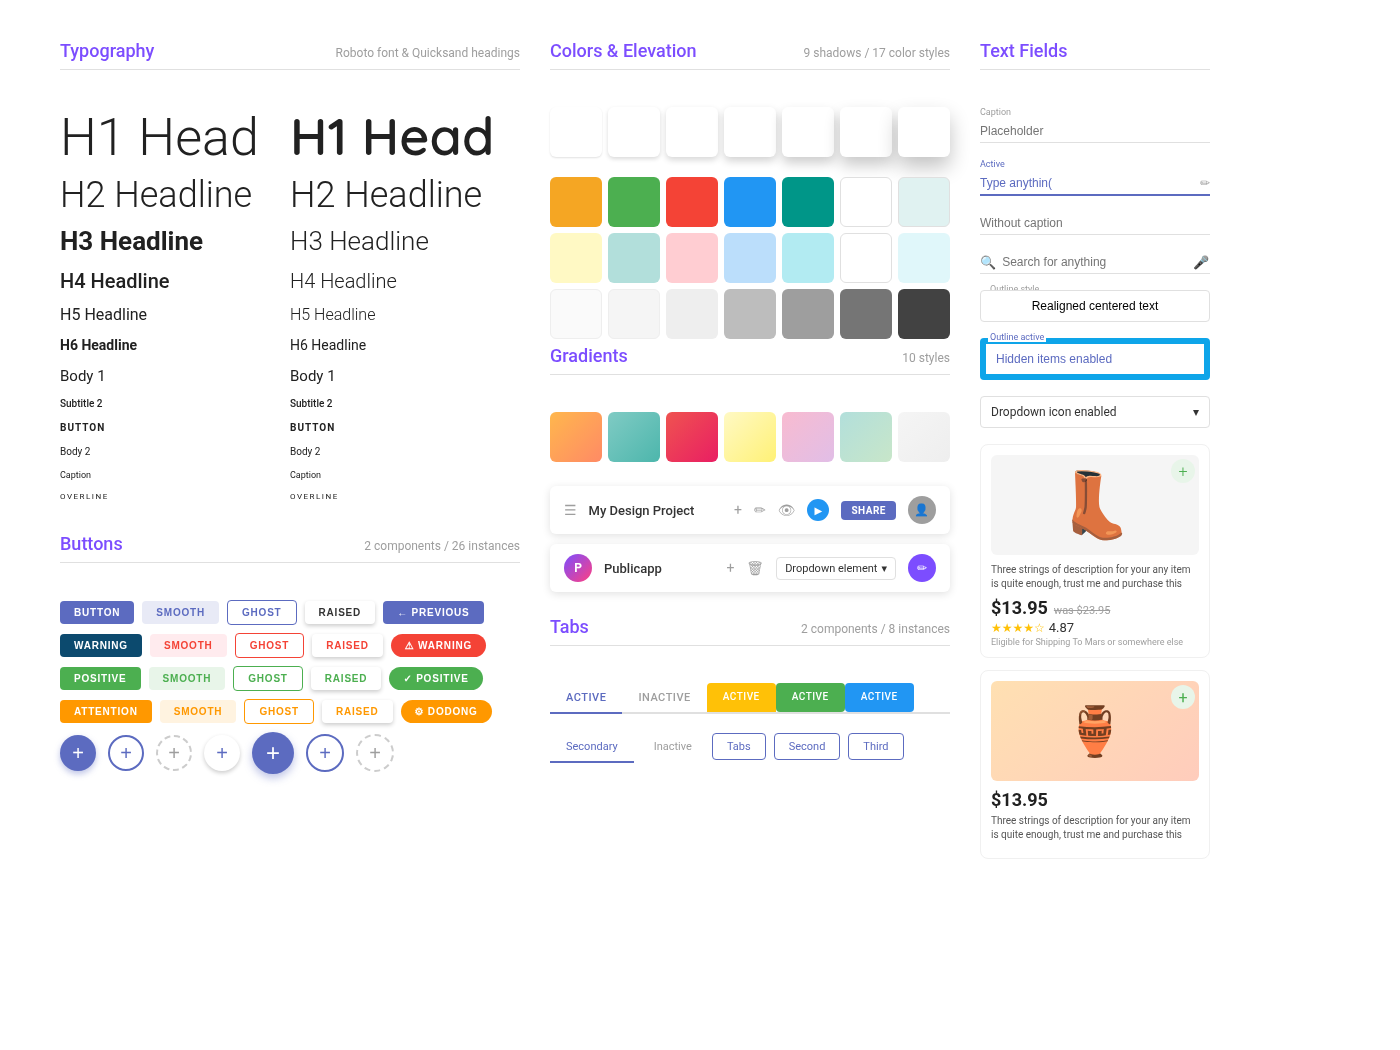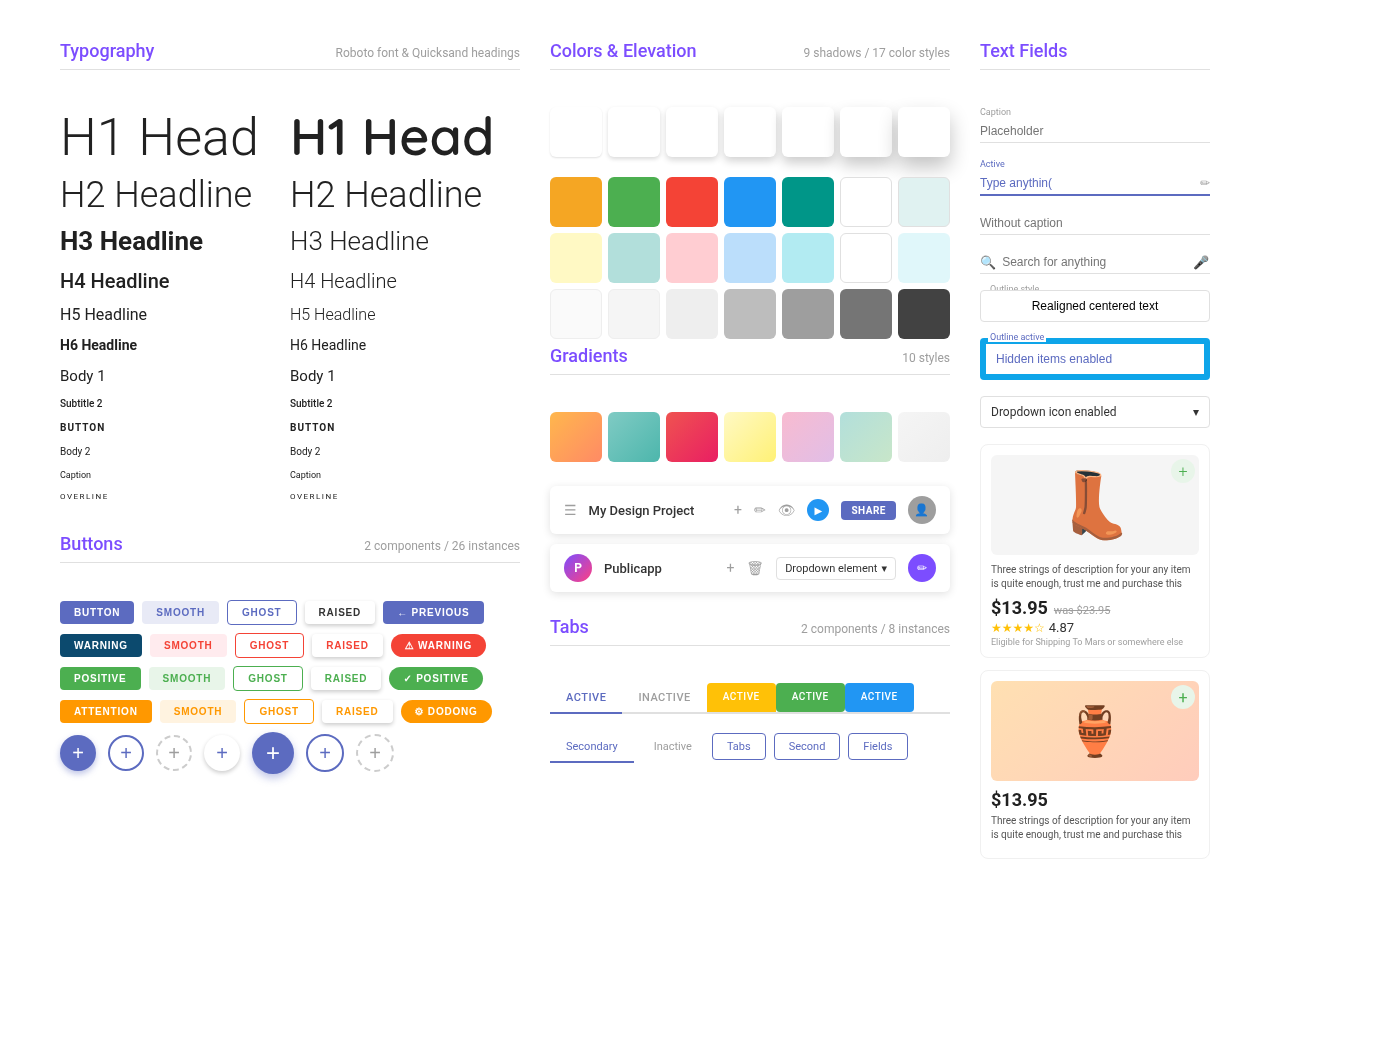--- a/index.html
+++ b/index.html
@@ -584,21 +584,21 @@
         <div class="tab tab-active-yellow">ACTIVE</div>
         <div class="tab tab-active-green">Active</div>
         <div class="tab tab-active-blue2">Active</div>
       </div>
 
       <div style="display:flex; gap:4px; align-items:center; padding: 8px 0;">
         <span class="tab2-active">Secondary</span>
         <span class="tab2-inactive">Inactive</span>
         <span class="tab2-outline">Tabs</span>
         <span class="tab2-outline-2">Second</span>
-        <span class="tab2-outline-3">Fields</span>
+        <span class="tab2-outline-3">Third</span>
       </div>
     </div>
   </div>
 
   <div class="textfields-panel">
     <div class="section-header">
       <span class="section-title">Text Fields</span>
     </div>
 
     <div class="field-group">

